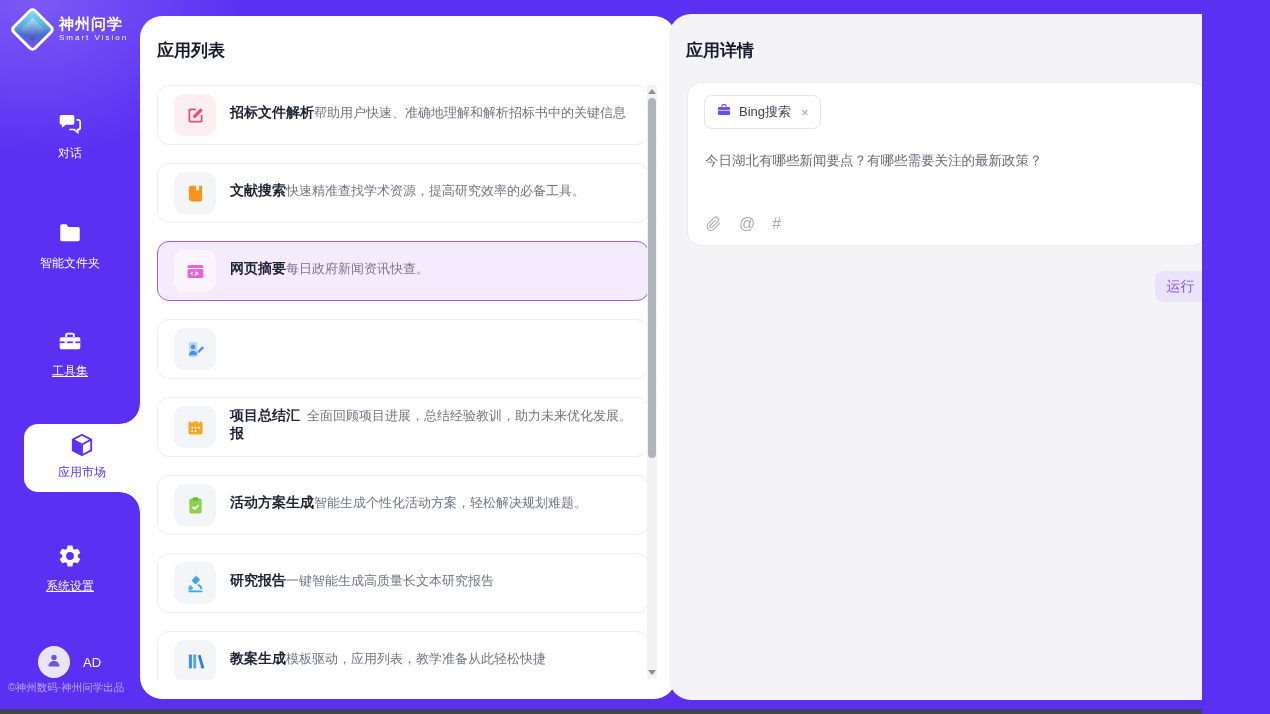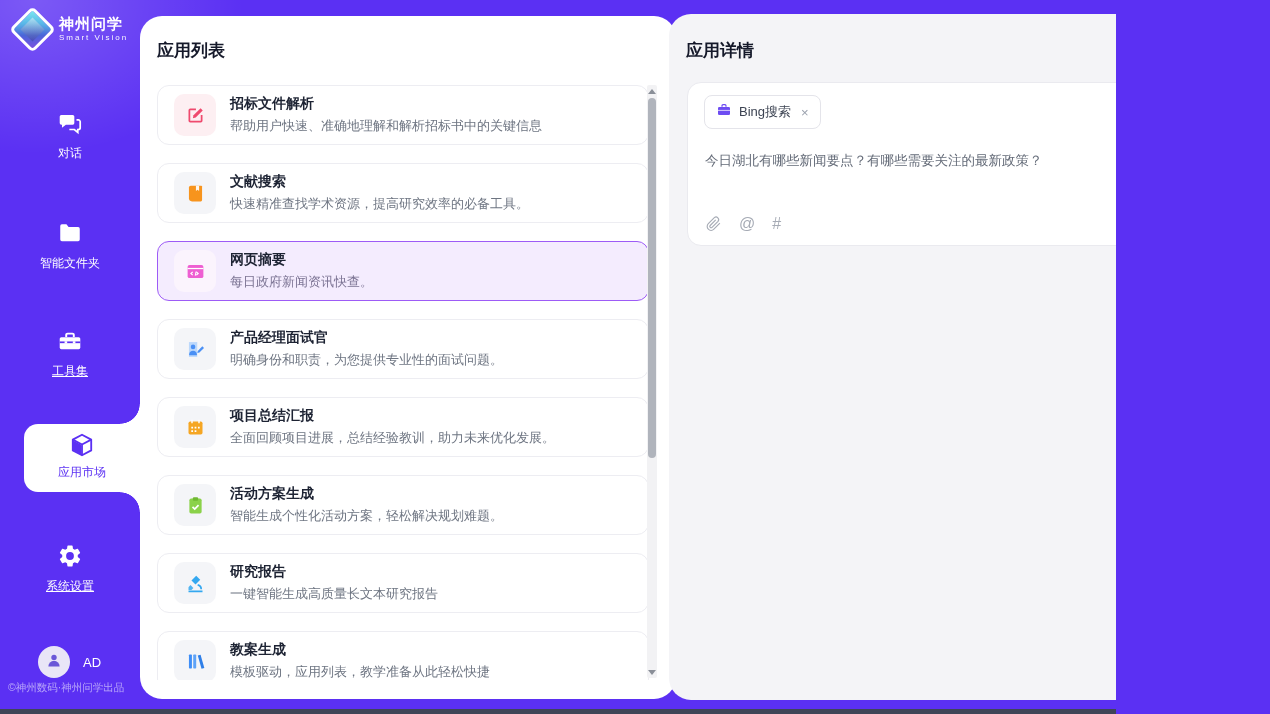--- a/index.html
+++ b/index.html
@@ -1,17 +1,17 @@
 <!DOCTYPE html>
 <html><head>
 <meta charset="utf-8">
 <style>
   html,body{margin:0;padding:0;}
   body{font-family:"Liberation Sans","DejaVu Sans",sans-serif;background:#5b30f3;}
-  .page{position:relative;width:1116px;height:714px;background:#5b30f3;overflow:hidden;}
+  .page{position:relative;width:1202px;height:714px;background:#5b30f3;overflow:hidden;}
   .page-glow{position:absolute;left:0;top:0;width:420px;height:300px;
     background:radial-gradient(ellipse 300px 220px at 8% 0%,rgba(255,255,255,.20),rgba(255,255,255,0) 70%);pointer-events:none;}
   .bottom-dark{position:absolute;left:0;bottom:0;width:100%;height:5px;background:#3f4557;}
 
   
   .sidebar{position:absolute;left:0;top:0;width:140px;height:709px;color:#fff;}
   .logo{position:absolute;left:16px;top:13px;display:flex;align-items:center;gap:10px;}
   .logo-diamond{width:27px;height:27px;transform:rotate(45deg);border:3px solid #fff;border-radius:5px;
     background:linear-gradient(135deg,#7de9ef 0%,#59b6e8 35%,#4a66d8 65%,#7b52e0 100%);position:relative;}
   .logo-diamond::after{content:'';position:absolute;inset:5px;background:linear-gradient(135deg,rgba(255,255,255,.45),rgba(30,40,120,.35));}
@@ -43,21 +43,21 @@
   .panel-title{position:absolute;left:17px;top:23px;font-size:17px;font-weight:bold;color:#15192a;}
   .cards-viewport{position:absolute;left:17px;top:69px;width:492px;height:595px;overflow:hidden;}
   .app-card{display:flex;align-items:center;gap:14px;height:60px;box-sizing:border-box;padding:0 16px;
     background:#fff;border:1px solid #ededf2;border-radius:12px;margin-bottom:18px;cursor:pointer;}
   .app-card.selected{background:#f4ecfe;border:1.5px solid #9d5bf6;}
   .app-icon{flex:0 0 42px;width:42px;height:42px;border-radius:10px;background:#f4f5f8;
     display:flex;align-items:center;justify-content:center;}
   .app-icon svg{width:21px;height:21px;}
   .app-icon.pinkbg{background:#fdeff2;}
   .app-icon.purplebg{background:#fbf4fd;}
-  .app-text{display:flex;flex-direction:column;min-width:0;}
+  .app-text{display:flex;min-width:0;}
   .app-name{font-size:14px;font-weight:bold;color:#1d2333;margin-bottom:4px;}
   .app-desc{font-size:13px;color:#6e7582;white-space:nowrap;}
   .app-card.selected .app-desc{color:#7c7494;}
 
   .scrollbar{position:absolute;left:507px;top:69px;width:10px;height:593px;background:#f2f2f4;border-radius:2px;}
   .scroll-arrow{position:absolute;left:0;width:10px;height:12px;display:flex;align-items:center;justify-content:center;cursor:pointer;}
   .scroll-arrow.up{top:0;}
   .scroll-arrow.down{bottom:0;}
   .tri-up{width:0;height:0;border-left:4px solid transparent;border-right:4px solid transparent;border-bottom:5px solid #8a8f98;}
   .tri-down{width:0;height:0;border-left:4px solid transparent;border-right:4px solid transparent;border-top:5px solid #8a8f98;}
@@ -211,24 +211,20 @@
 
       <div class="app-card">
         <div class="app-icon">
           <svg viewBox="0 0 24 24">
               <path fill="#bcd8fb" d="M4.5 3.5h9.5v17H4.5z"></path>
               <circle cx="9.2" cy="9" r="2.6" fill="#4a90f5"></circle>
               <path fill="#4a90f5" d="M4.8 17.4c0-2.5 2-4 4.4-4s4.4 1.5 4.4 4v1.1H4.8z"></path>
               <path fill="#4a90f5" d="M14.6 13.6l5.2-5.2 1.9 1.9-5.2 5.2-2.4.5z"></path>
             </svg>
         </div>
-        <div class="app-text">
-          <span class="app-name">产品经理面试官</span>
-          <span class="app-desc">明确身份和职责，为您提供专业性的面试问题。</span>
-        </div>
       </div>
 
       <div class="app-card">
         <div class="app-icon">
           <svg viewBox="0 0 24 24">
               <rect x="4" y="5" width="16" height="15" rx="2" fill="#f5a623"></rect>
               <path stroke="#fff" stroke-width="1.6" d="M8 3v4M16 3v4" fill="none"></path>
               <path fill="#fff" d="M7.2 11h2v2h-2zM11 11h2v2h-2zM14.8 11h2v2h-2zM7.2 15h2v2h-2zM11 15h2v2h-2z"></path>
             </svg>
         </div>

